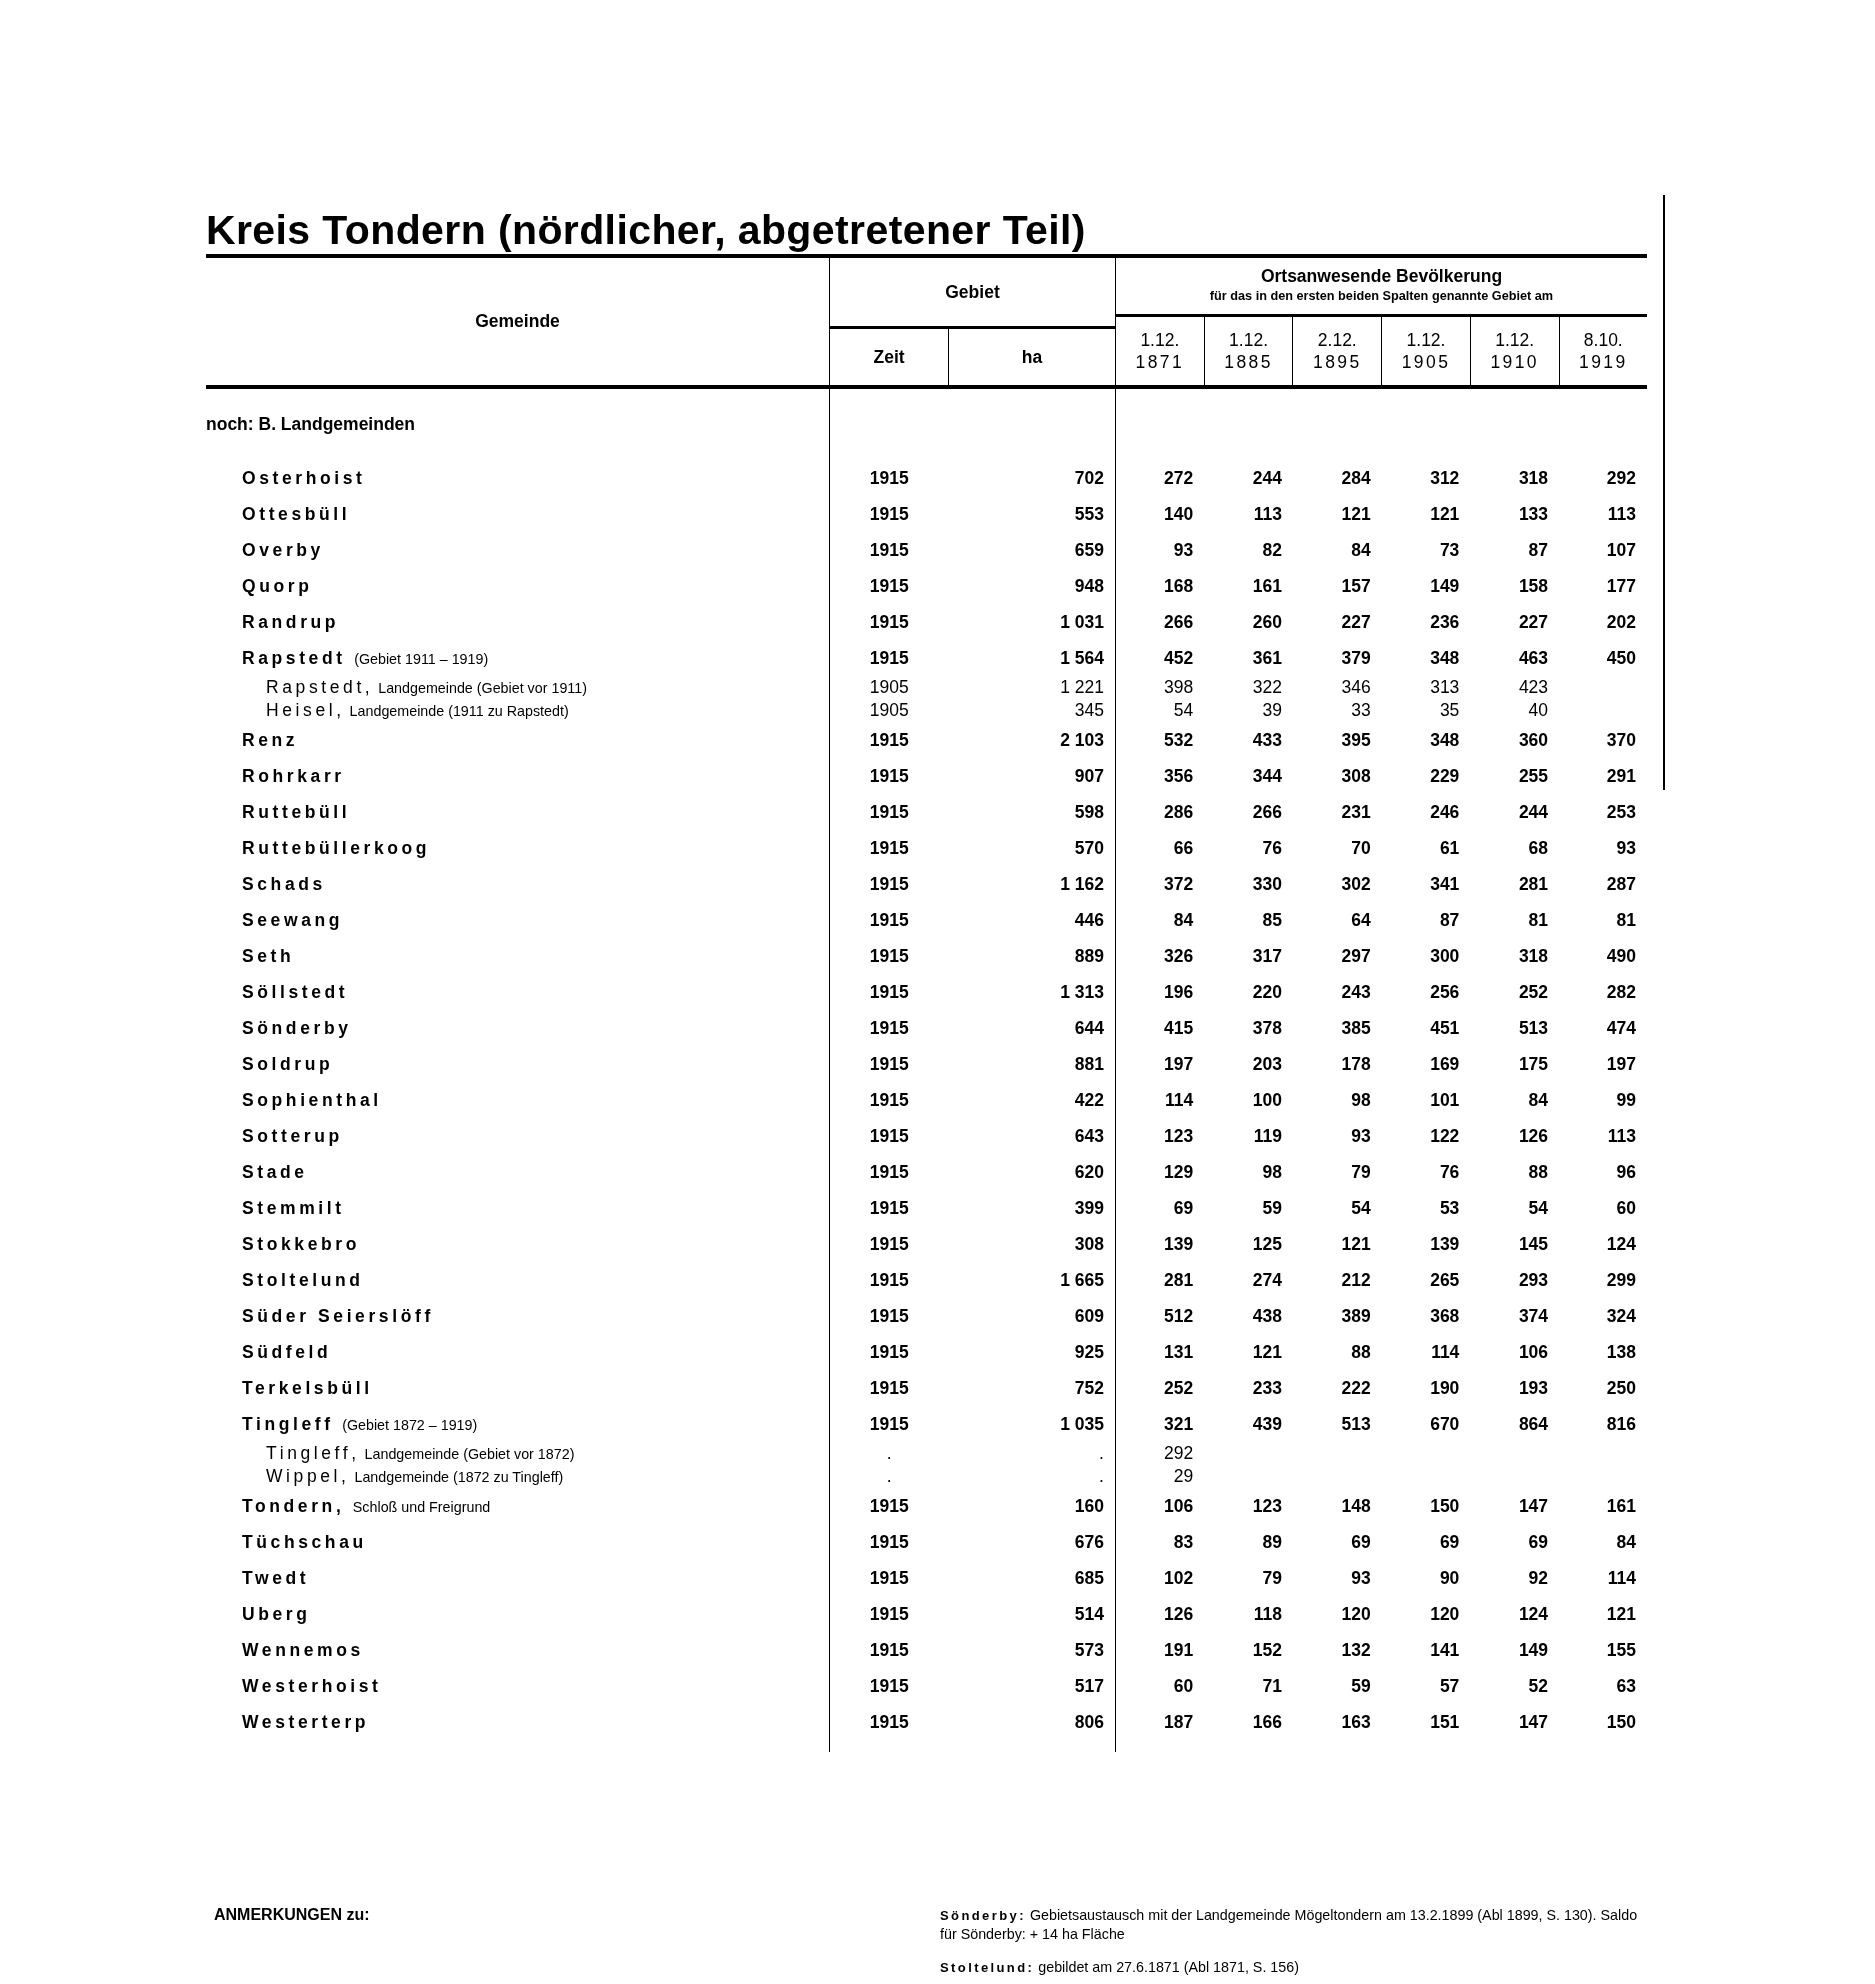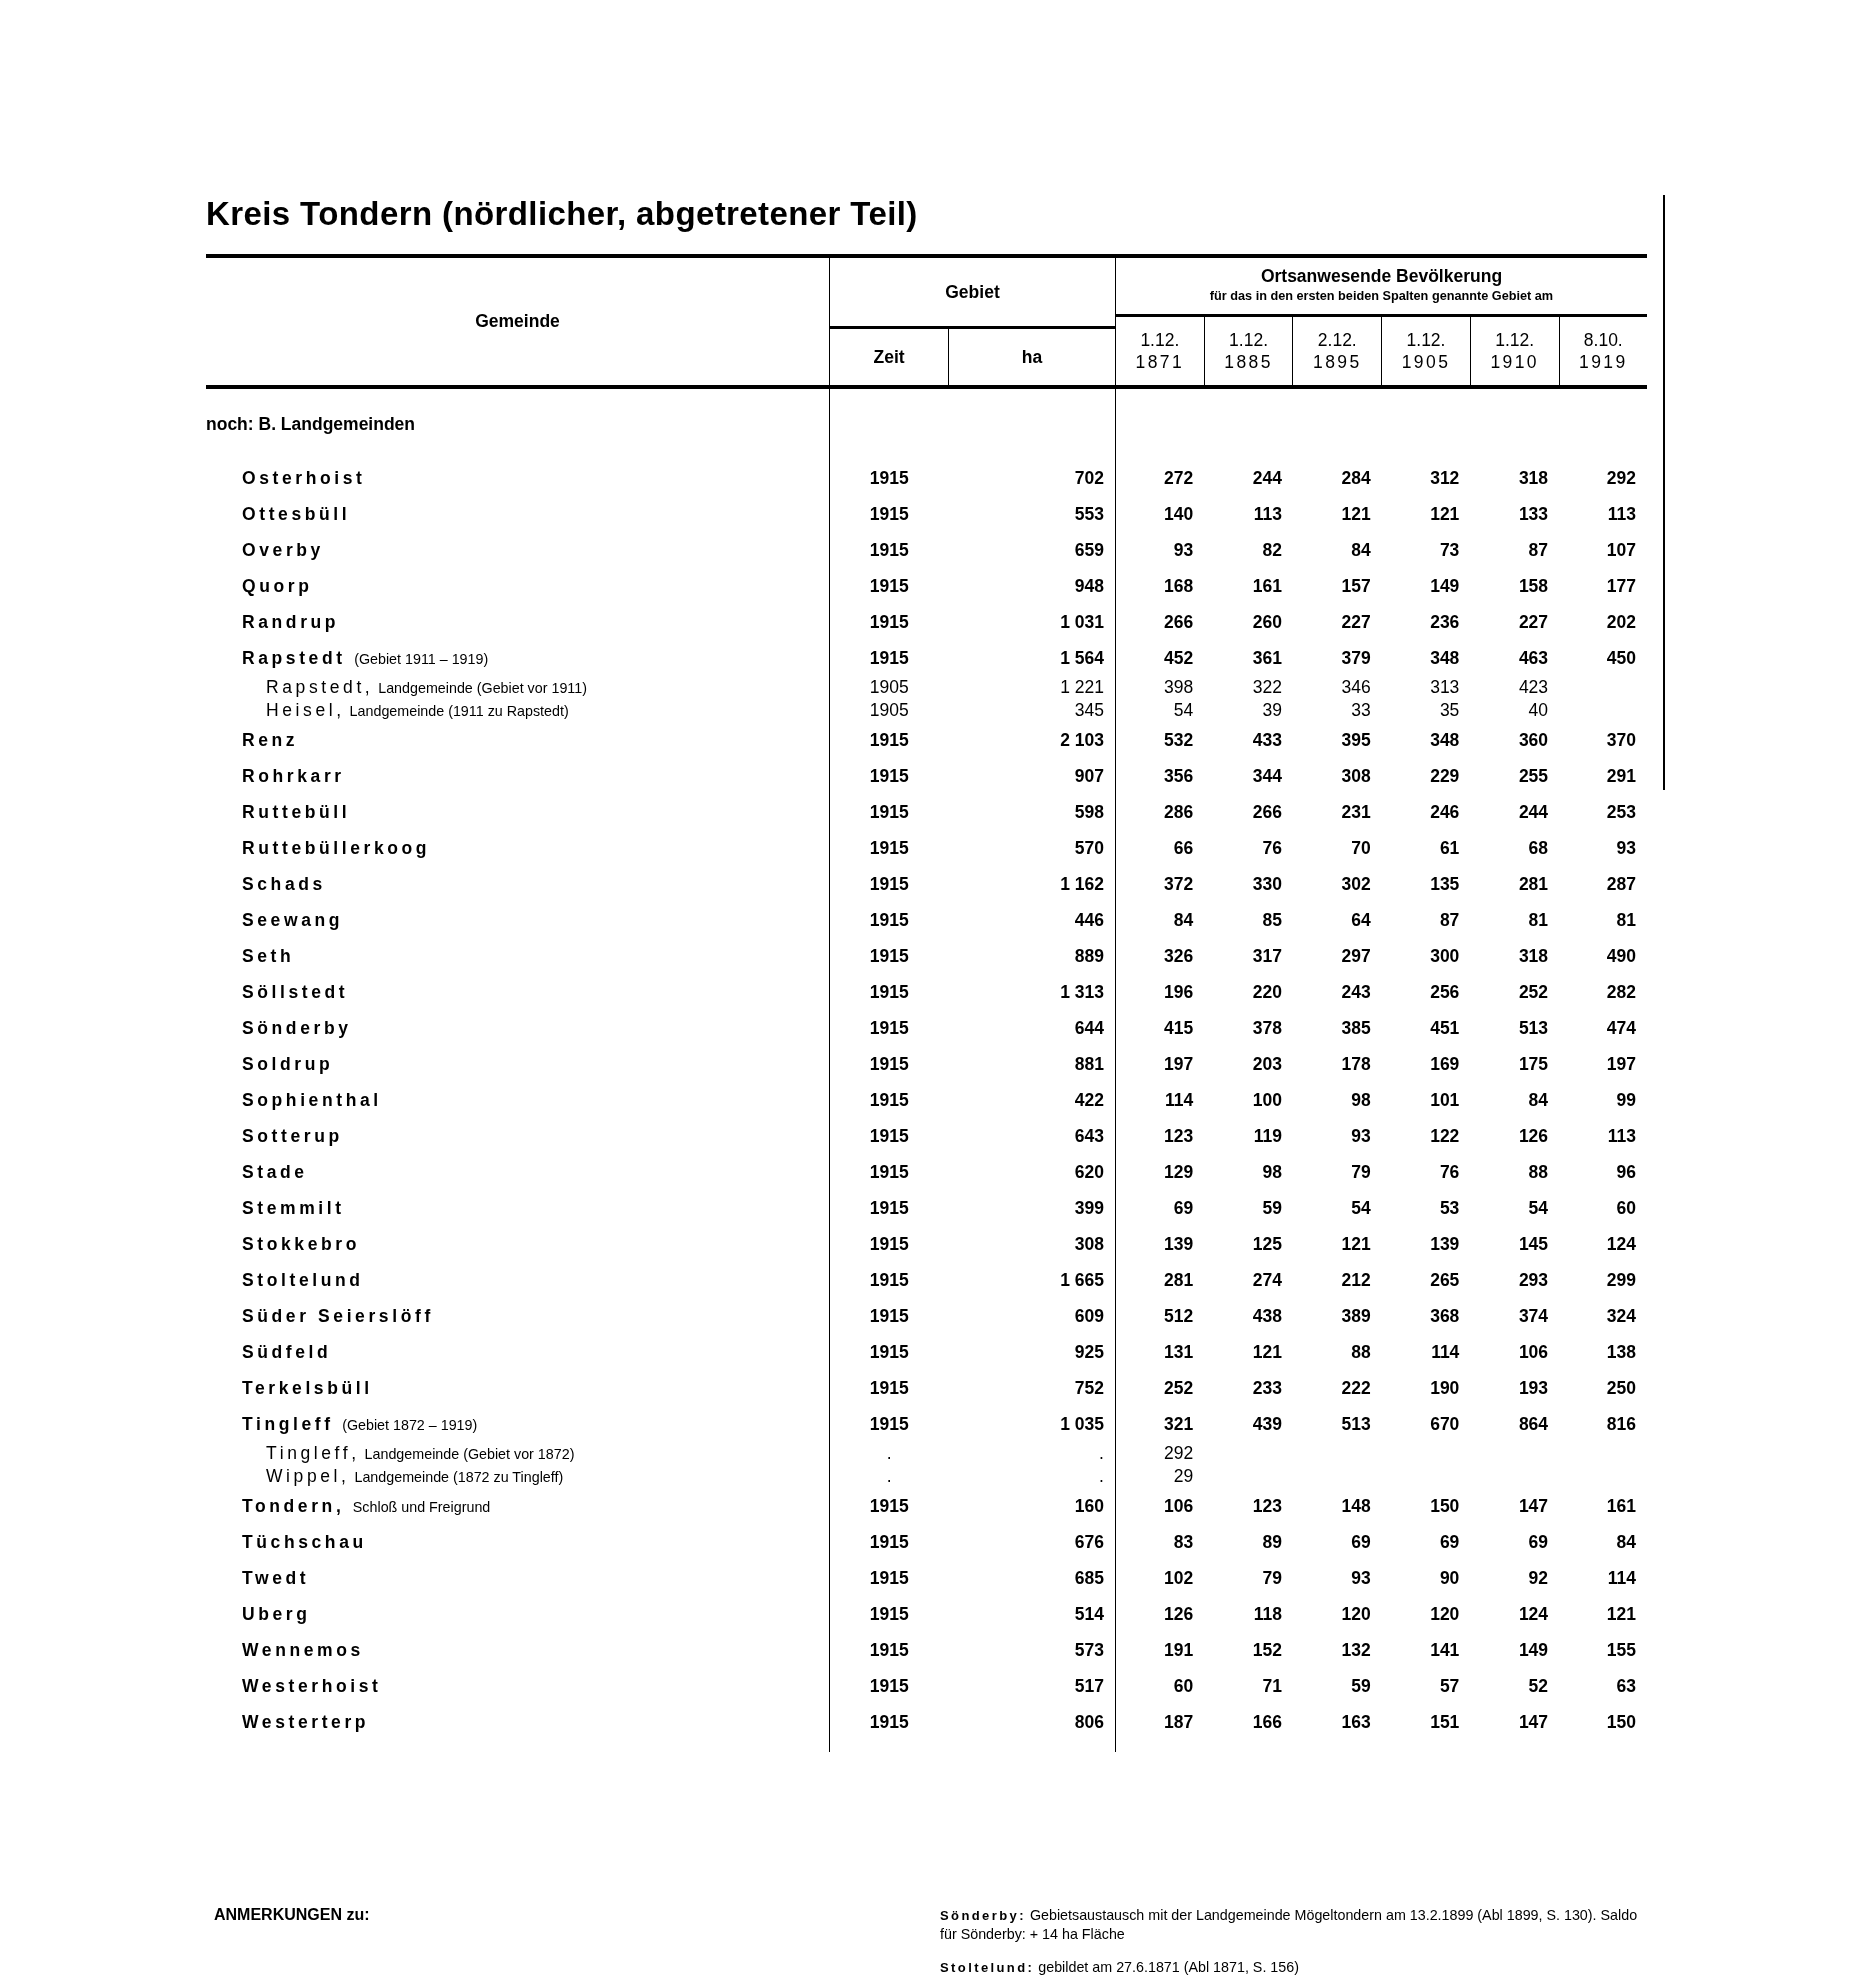--- a/index.html
+++ b/index.html
@@ -1,18 +1,18 @@
 <!DOCTYPE html>
 <html style="font-size:6.4px"><head>
 <meta charset="utf-8">
 <style>
   html, body { margin: 0; padding: 0; background: #ffffff; }
   body { width: 1876px; height: 2437px; position: relative; overflow: hidden;
          font-family: "Liberation Sans", sans-serif; color: #000; }
-  .page-title { position: absolute; left: 206px; top: 195px; font-size: 33px; font-weight: bold;
+  .page-title { position: absolute; left: 206px; top: 207px; font-size: 41px; font-weight: bold;
                 letter-spacing: 0.4px; }
   .right-rule { position: absolute; left: 1663px; top: 195px; width: 1.6px; height: 595px; background: #000; }
 
   table.main { position: absolute; left: 206px; top: 254px; width: 1441px; border-collapse: collapse; }
   table.main th, table.main td { padding: 0; font-size: 17.5px; }
   .hdr-top { border-top: 4px solid #000; }
   .hdr-bot { border-bottom: 4px solid #000; }
   .vline { border-left: 1.6px solid #000; }
   .hdr-cell { text-align: center; font-weight: bold; vertical-align: middle; }
   .hdr-gem { width: 623px; height: 127px; }
@@ -234,21 +234,21 @@
         <td class="num">68</td>
         <td class="num">93</td>
       </tr>
       <tr class="row">
         <td class="gem name"><span class="sp">Schads</span> <span class="note"></span></td>
         <td class="zeit">1915</td>
         <td class="ha">1 162</td>
         <td class="num">372</td>
         <td class="num">330</td>
         <td class="num">302</td>
-        <td class="num">135</td>
+        <td class="num">341</td>
         <td class="num">281</td>
         <td class="num">287</td>
       </tr>
       <tr class="row">
         <td class="gem name"><span class="sp">Seewang</span> <span class="note"></span></td>
         <td class="zeit">1915</td>
         <td class="ha">446</td>
         <td class="num">84</td>
         <td class="num">85</td>
         <td class="num">64</td>

